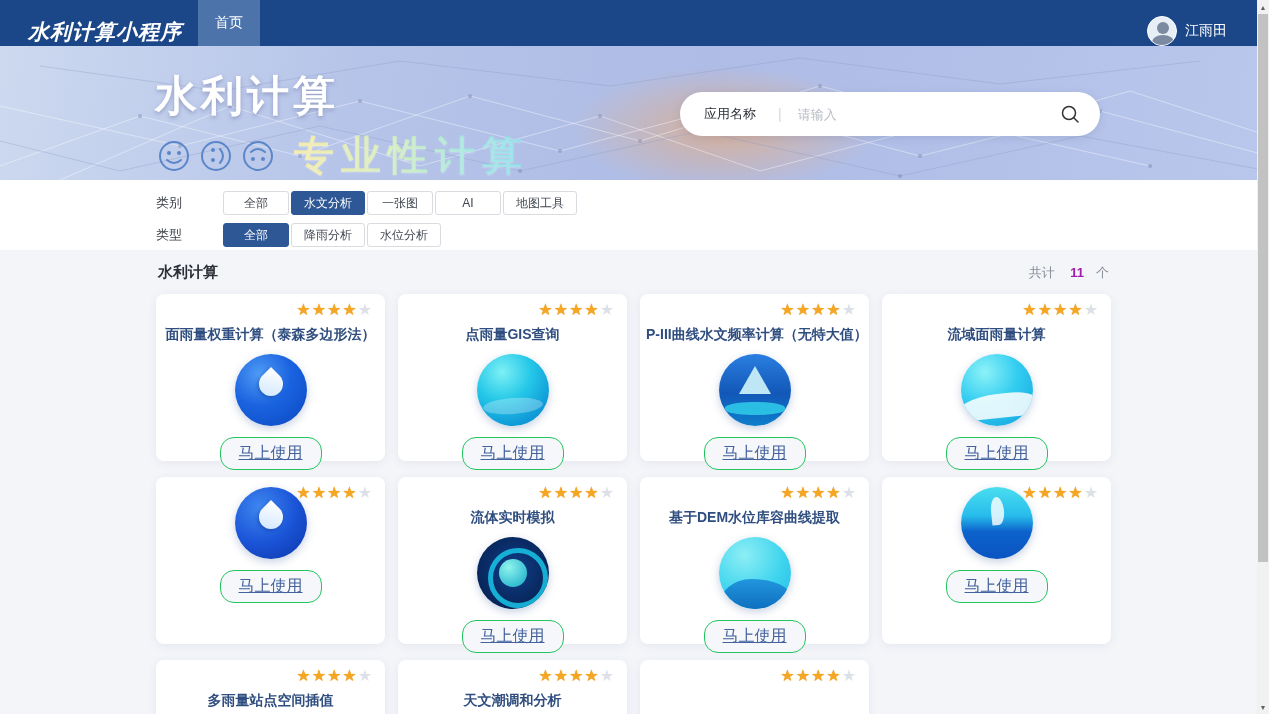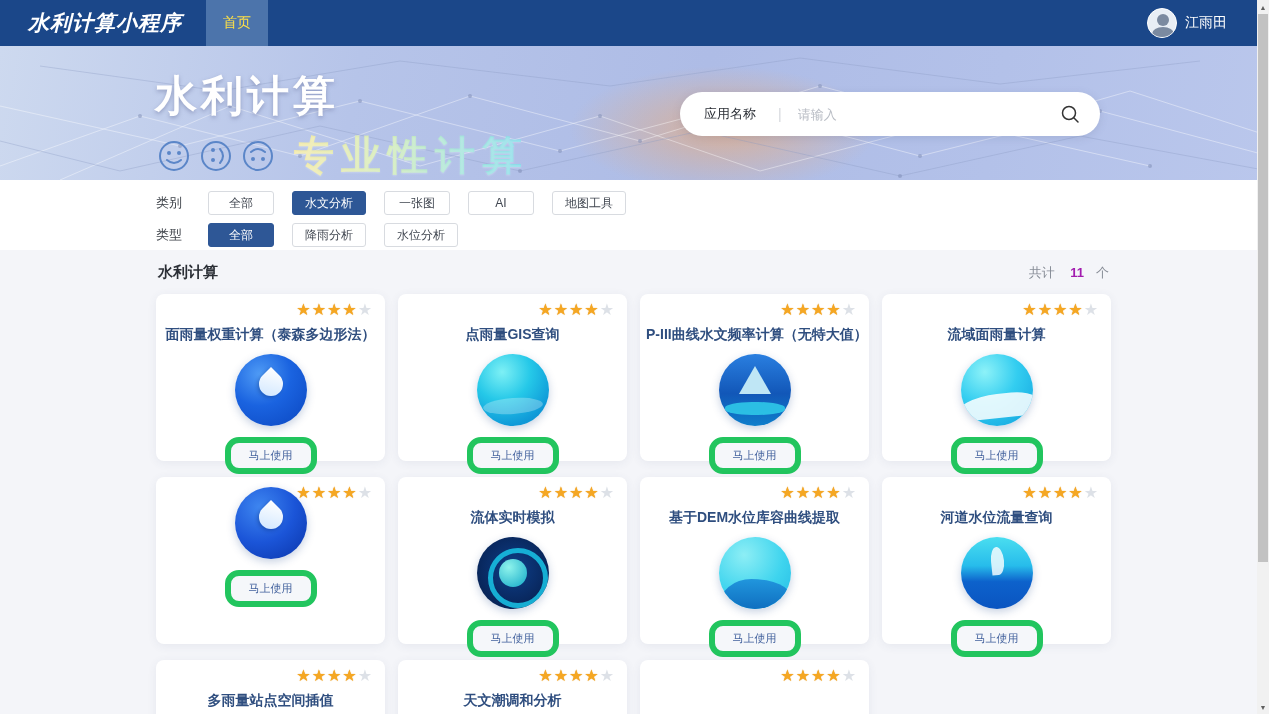--- a/index.html
+++ b/index.html
@@ -1,25 +1,25 @@
 <!DOCTYPE html>
 <html><head>
 <meta charset="utf-8">
 <style>
   * { margin:0; padding:0; box-sizing:border-box; }
   html,body { width:1269px; height:714px; overflow:hidden; background:#fff;
               font-family:"Liberation Sans","DejaVu Sans",sans-serif; }
 
   
   .navbar { position:absolute; left:0; top:0; width:1269px; height:46px;
-            background:#1b4789; display:flex; align-items:center; z-index:5;gap:8px; }
+            background:#1b4789; display:flex; align-items:flex-end; z-index:5; }
   .logo { color:#fff; font-size:21px; font-weight:800; font-style:italic;
           letter-spacing:1px; margin-left:28px; white-space:nowrap; }
   .nav-tab { height:46px; padding:0 17px; margin-left:16px; display:flex; align-items:center;
-             background:#4c74ab; color:#fde047; font-size:14px; cursor:pointer; }
+             background:#4c74ab; color:#ffffff; font-size:14px; cursor:pointer; }
   .nav-user { margin-left:auto; margin-right:42px; display:flex; align-items:center; gap:8px; }
   .avatar { width:30px; height:30px; border-radius:50%; background:#e8eef5; position:relative;
             overflow:hidden; border:1px solid #fff; }
   .avatar::before { content:""; position:absolute; left:9px; top:5px; width:12px; height:12px;
                     border-radius:50%; background:#7b8aa0; }
   .avatar::after  { content:""; position:absolute; left:4px; top:18px; width:22px; height:14px;
                     border-radius:50% 50% 0 0; background:#7b8aa0; }
   .user-name { color:#fff; font-size:14px; }
 
   
@@ -44,21 +44,21 @@
   .search-divider { color:#d5d8dd; margin:0 16px 0 22px; font-size:14px; }
   .search-input { flex:1; border:none; outline:none; font-size:13px; color:#333; background:transparent; }
   .search-input::placeholder { color:#b8bcc4; }
   .search-icon { width:20px; height:20px; flex:none; cursor:pointer; }
 
   
   .filter-panel { position:absolute; left:0; top:180px; width:1269px; height:70px; background:#fff; }
   .filter-inner { width:955px; margin:0 auto; padding-top:11px; position:relative; left:-1px; }
   .filter-row { display:flex; align-items:center; margin-bottom:8px; }
   .filter-label { width:52px; font-size:13px; color:#3a3f46; }
-  .filter-options { display:flex; gap:18px; }
+  .filter-options { display:flex; gap:2px;margin-left:15px; }
   .filter-btn { min-width:66px; height:24px; padding:0 12px; display:flex; align-items:center;
                 justify-content:center; font-size:12px; color:#404650; background:#fff;
                 border:1px solid #d8dbe0; border-radius:3px; cursor:pointer; white-space:nowrap; }
   .filter-btn.active { background:#2e5796; border-color:#2e5796; color:#fff; }
 
   
   .main { position:absolute; left:0; top:250px; width:1269px; height:464px; background:#f4f5f9;
           overflow:hidden; }
   .main-inner { width:955px; margin:0 auto; position:relative; left:-1px; }
   .section-head { display:flex; align-items:center; justify-content:space-between;
@@ -72,23 +72,23 @@
           box-shadow:0 2px 10px rgba(60,80,120,.08); position:relative; text-align:center; }
   .stars { position:absolute; top:8px; right:12px; font-size:16px; letter-spacing:1px;
            line-height:1; }
   .star { display:inline-block; }
   .star.gold { color:#f5a723; text-shadow:0 0 1px #e0921a; }
   .star.gray { color:#dde1e7; }
   .card-title { margin-top:32px; font-size:14px; font-weight:bold; color:#2f4e7f;
                 padding:0 6px; white-space:nowrap; overflow:hidden; }
   .app-icon { width:72px; height:72px; border-radius:50%; margin:10px auto 0; position:relative;
               overflow:hidden; box-shadow:0 3px 8px rgba(30,70,140,.25); }
-  .use-btn { margin-top:11px; padding:5px 18px; font-size:11px; color:#44639e; background:#f5f7fa;
-             border:6px solid #22c55e; border-radius:14px; cursor:pointer;
-             font-family:inherit; }
+  .use-btn { margin-top:11px; padding:5px 18px; font-size:16px; color:#44639e; background:#f5f7fa;
+             border:1px solid #22c55e; border-radius:14px; cursor:pointer;
+             font-family:inherit;text-decoration:underline; }
 
   
   .icon-water-drop      { background:radial-gradient(circle at 34% 28%, #4f9bf5 0%, #1a63e0 45%, #0b46bf 100%); }
   .icon-water-drop::after, .icon-water-drop-dark::after {
       content:""; position:absolute; left:24px; top:18px; width:24px; height:24px;
       background:linear-gradient(150deg,#ffffff, #cfe6ff); border-radius:0 50% 50% 50%;
       transform:rotate(45deg); box-shadow:0 2px 4px rgba(0,30,90,.3); }
   .icon-globe           { background:radial-gradient(circle at 35% 25%, #7df0f5 0%, #25c8e8 40%, #0f9ad8 75%, #0c86c4 100%); }
   .icon-globe::after    { content:""; position:absolute; left:6px; bottom:12px; width:60px; height:16px;
                           background:rgba(255,255,255,.28); border-radius:50%; transform:rotate(-4deg); }
@@ -284,21 +284,20 @@
 
   <div class="card">
     <div class="stars"><span class="star gold">★</span><span class="star gold">★</span><span class="star gold">★</span><span class="star gold">★</span><span class="star gray">★</span></div>
     <div class="card-title">基于DEM水位库容曲线提取</div>
     <div class="app-icon icon-dem-waves"></div>
     <button class="use-btn">马上使用</button>
   </div>
 
   <div class="card">
     <div class="stars"><span class="star gold">★</span><span class="star gold">★</span><span class="star gold">★</span><span class="star gold">★</span><span class="star gray">★</span></div>
-    <div class="card-title">河道水位流量查询</div>
     <div class="app-icon icon-river-splash"></div>
     <button class="use-btn">马上使用</button>
   </div>
 
   <div class="card">
     <div class="stars"><span class="star gold">★</span><span class="star gold">★</span><span class="star gold">★</span><span class="star gold">★</span><span class="star gray">★</span></div>
     <div class="card-title">多雨量站点空间插值</div>
 
   </div>
 

